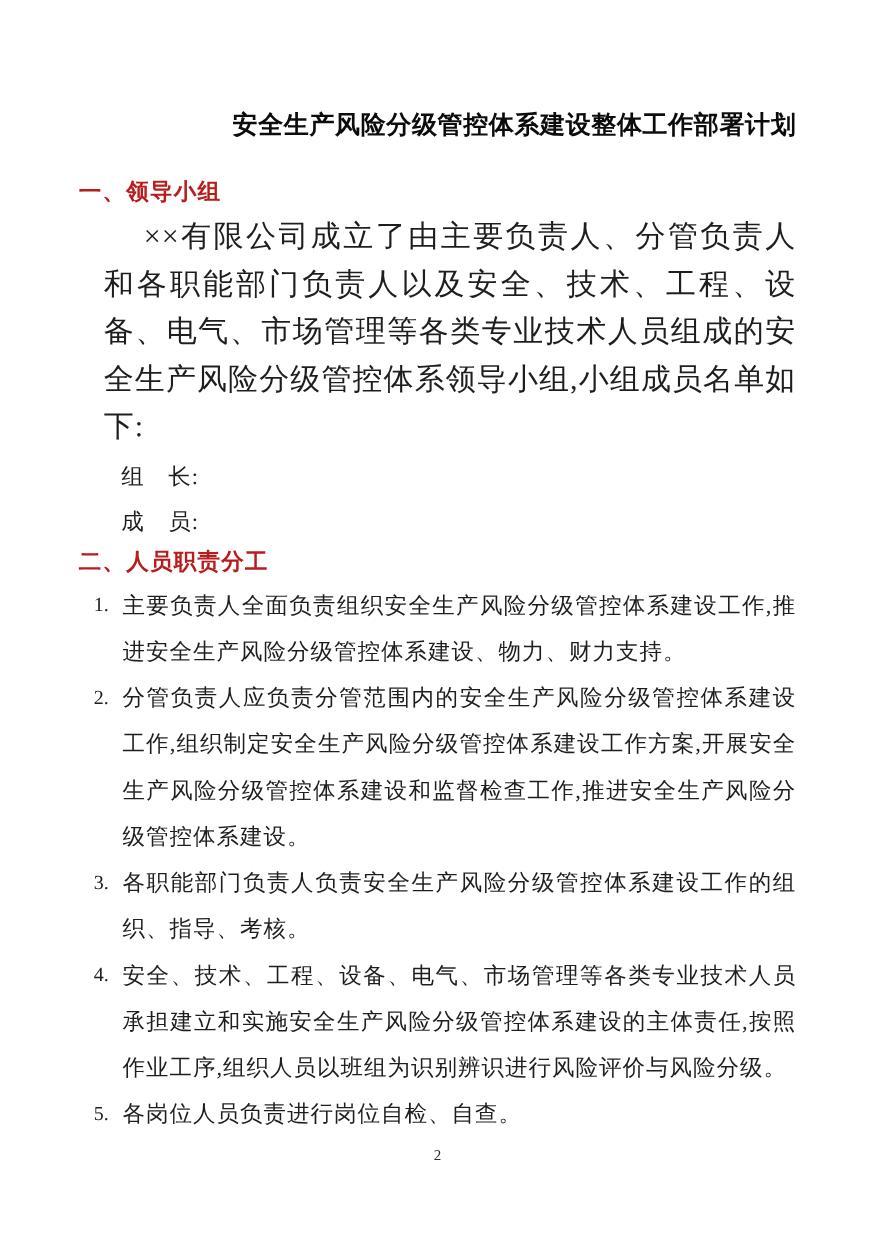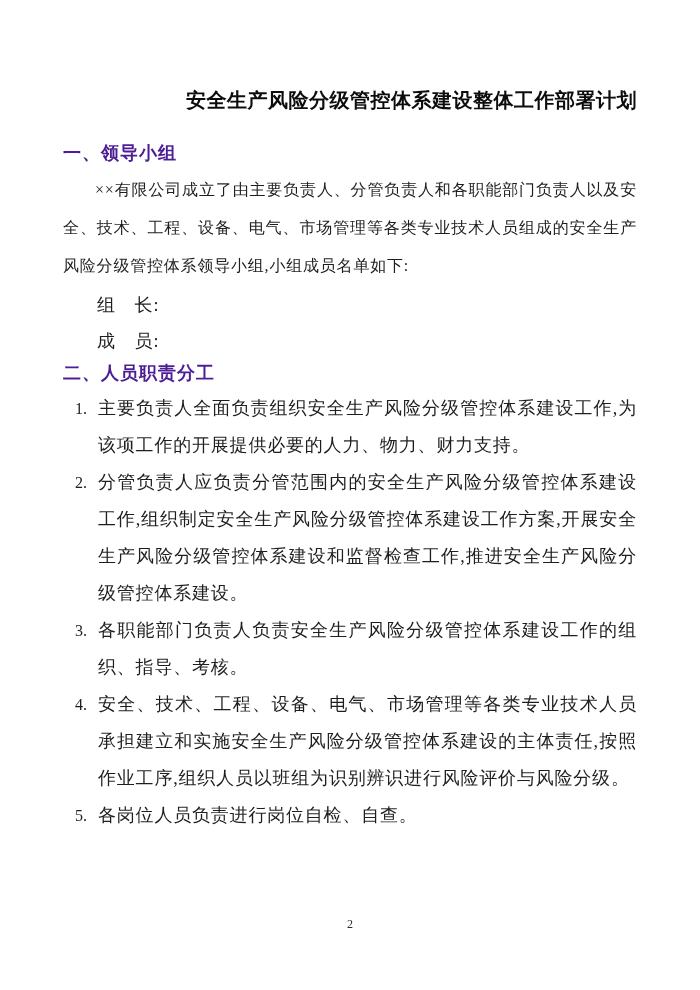--- a/index.html
+++ b/index.html
@@ -25,31 +25,32 @@
     line-height: 28px;
     text-align: right;
     color: #0c0c0c;
     letter-spacing: 0.5px;
   }
   .section-heading {
     font-family: "Liberation Sans", sans-serif;
     font-weight: 700;
     font-size: 18px;
     line-height: 26px;
-    color: #4c1d95;
+    color: #b91c1c;
     letter-spacing: 1px;
   }
   .section-heading.first { margin-top: 26px; }
   .body-paragraph {
     margin-top: 5px;
-    font-size: 16px;
+    font-size: 24px;
     line-height: 38px;
     letter-spacing: 0.8px;
     text-align: justify;
     text-indent: 32px;
+    margin-left: 20px;
   }
   .role-lines { margin-top: 2px; margin-bottom: 1px; }
   .role-line {
     font-size: 18px;
     line-height: 36px;
     letter-spacing: 0.8px;
     padding-left: 34px;
   }
   .duty-list { margin-top: 4px; padding-left: 12px; }
   .duty-item { display: flex; align-items: flex-start; }
@@ -92,21 +93,21 @@
     <div class="role-line">组　长:</div>
     <div class="role-line">成　员:</div>
   </div>
 
   <div class="section-heading">二、人员职责分工</div>
 
   <div class="duty-list">
 
     <div class="duty-item">
       <span class="duty-item-number">1.</span>
-      <span class="duty-item-text">主要负责人全面负责组织安全生产风险分级管控体系建设工作,为该项工作的开展提供必要的人力、物力、财力支持。</span>
+      <span class="duty-item-text">主要负责人全面负责组织安全生产风险分级管控体系建设工作,推进安全生产风险分级管控体系建设、物力、财力支持。</span>
     </div>
 
     <div class="duty-item">
       <span class="duty-item-number">2.</span>
       <span class="duty-item-text">分管负责人应负责分管范围内的安全生产风险分级管控体系建设工作,组织制定安全生产风险分级管控体系建设工作方案,开展安全生产风险分级管控体系建设和监督检查工作,推进安全生产风险分级管控体系建设。</span>
     </div>
 
     <div class="duty-item">
       <span class="duty-item-number">3.</span>
       <span class="duty-item-text">各职能部门负责人负责安全生产风险分级管控体系建设工作的组织、指导、考核。</span>

